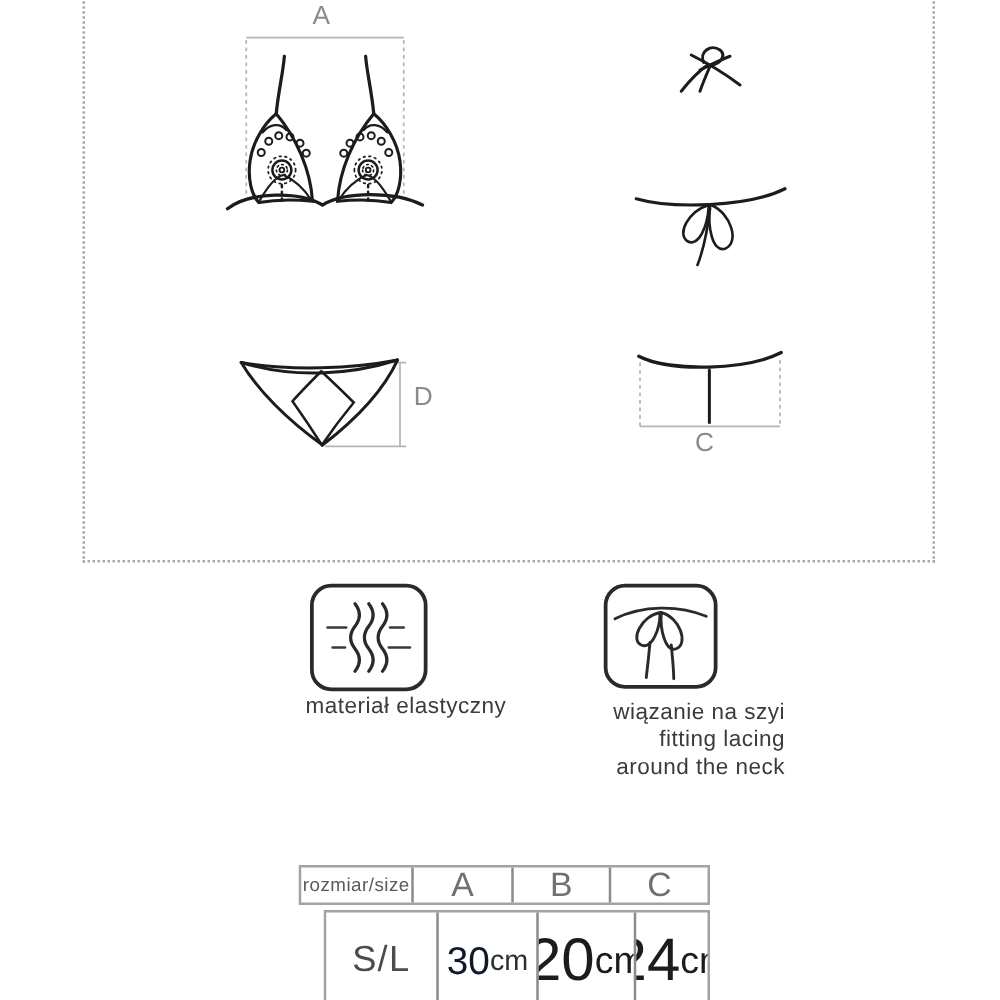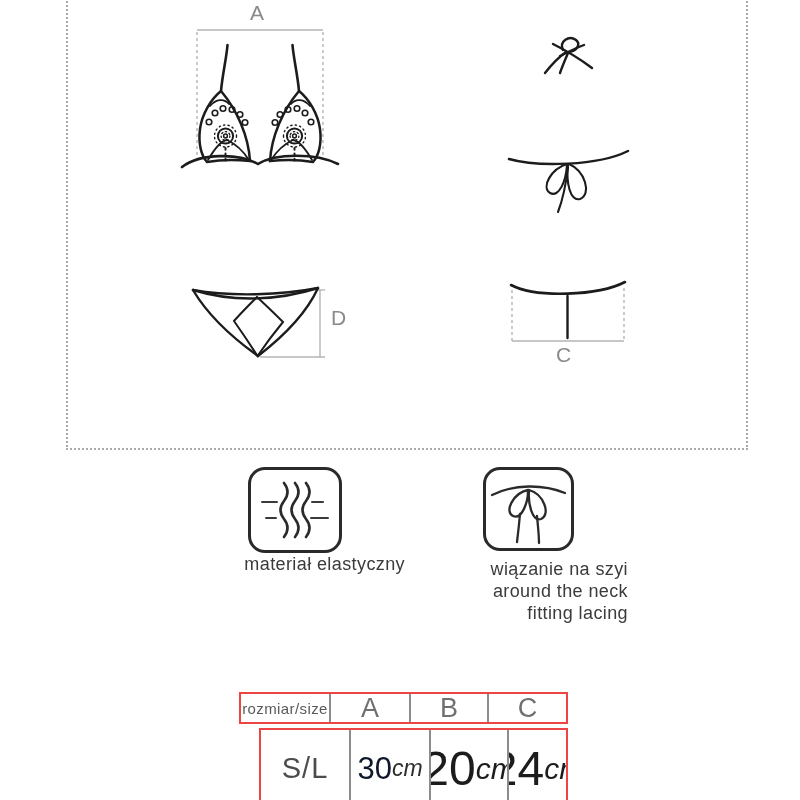--- a/index.html
+++ b/index.html
@@ -25,34 +25,34 @@
     box-sizing:border-box;display:flex;align-items:center;justify-content:center;background:#fff;
   }
   .feature-lace .icon-box{width:91px;height:84px;}
   .caption{color:#3b3b3b;font-size:18px;line-height:22px;letter-spacing:0.4px;}
   .feature-flex .caption{}
   .feature-lace .caption{margin-top:7px;}
   
   .size-table{position:absolute;left:239px;top:692px;width:329px;}
   .t-row{
     display:grid;grid-template-columns:88px 80px 78px 1fr;
-    border:2px solid #ef4444;box-sizing:border-box;background:#fff;
+    border:2px solid #a3a3a3;box-sizing:border-box;background:#fff;
   }
   .t-head{height:32px;}
   .t-body{height:81px;margin-top:4px;margin-left:20px;}
   .t-cell{
     display:flex;align-items:center;justify-content:center;
     border-left:2px solid #8c8c8c;overflow:hidden;white-space:nowrap;
   }
   .t-cell:first-child{border-left:none;}
   .t-label{font-size:15px;color:#5a5a5a;letter-spacing:0.4px;}
   .t-col{font-size:27px;color:#707070;}
   .t-size{font-size:29px;color:#4c4c4c;letter-spacing:1px;}
   .t-val .num{font-size:31px;color:#0f172a;}
-  .t-val .unit{font-size:23px;color:#2e2e2e;font-style:italic;}
+  .t-val .unit{font-size:23px;color:#2e2e2e;}
   .t-val.big .num{font-size:48px;color:#1c1c1c;}
   .t-val.big .unit{font-size:30px;color:#1c1c1c;}
   svg *{vector-effect:non-scaling-stroke;}
 </style>
 </head>
 <body>
 
 <div class="stage">
 
   <div class="dotted-panel"></div>
@@ -167,22 +167,22 @@
           <path d="M6 25 C28 14, 57 14, 79 23"></path>
           <path d="M42 20 C27 23, 18 42, 27 46 C36 50, 42 32, 42 21"></path>
           <path d="M43 20 C58 24, 65 45, 55 49 C46 52, 42 33, 43 21"></path>
           <path d="M34 44 C33 55, 32 64, 31 72"></path>
           <path d="M51 46 C52 57, 53 65, 53 73"></path>
         </g>
       </svg>
     </div>
     <div class="caption">
       <div>wiązanie na szyi</div>
+      <div>fitting lacing</div>
       <div>around the neck</div>
-      <div>fitting lacing</div>
     </div>
   </div>
 
   <div class="size-table">
     <div class="t-row t-head">
       <div class="t-cell t-label">rozmiar/size</div>
       <div class="t-cell t-col">A</div>
       <div class="t-cell t-col">B</div>
       <div class="t-cell t-col">C</div>
     </div>

